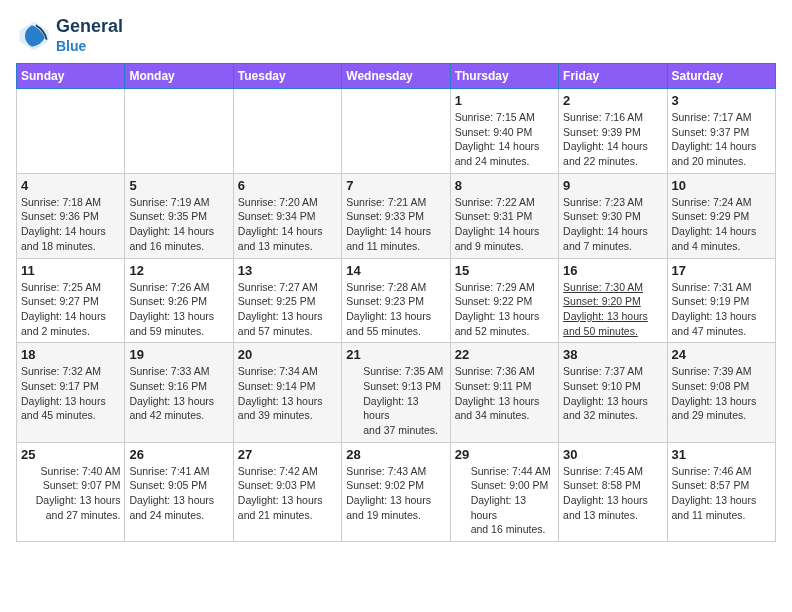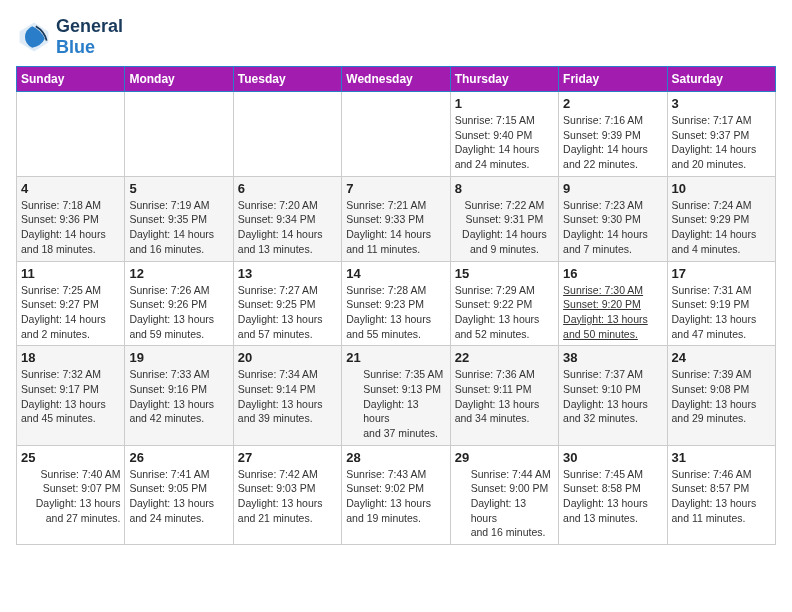--- a/index.html
+++ b/index.html
@@ -37,21 +37,21 @@
       font-size: 15px;
       color: #333;
       margin-top: 2px;
     }
     .calendar {
       width: 100%;
       border-collapse: collapse;
       font-size: 11px;
     }
     .calendar th {
-      background: #a21caf;
+      background: #8b5cf6;
       color: #fff;
       padding: 5px 4px;
       text-align: left;
       font-size: 12px;
       border: 1px solid #2a7dc9;
     }
     .calendar td {
       border: 1px solid #ccc;
       vertical-align: top;
       padding: 4px;
@@ -92,21 +92,21 @@
     <svg class="logo-icon" viewBox="0 0 40 40">
       <polygon points="20,4 36,14 36,26 20,36 4,26 4,14" fill="#2a7dc9" opacity="0.15"></polygon>
       <path d="M18 8 Q28 12 32 22 Q28 30 18 32 Q10 28 10 20 Q10 12 18 8Z" fill="#2a7dc9"></path>
       <path d="M22 8 Q32 14 34 24" stroke="#1a3a5c" stroke-width="2" fill="none"></path>
     </svg>
     <div>
       <div style="display:flex; align-items:baseline; gap:0;">
         <span style="font-size:18px; font-weight:bold; color:#1a3a5c;">General</span>
       </div>
       <div>
-        <span style="font-size:18px; font-weight:bold; color:#2a7dc9;">Blue</span>
+        <span style="font-size:14px; font-weight:bold; color:#2a7dc9;">Blue</span>
       </div>
     </div>
   </div>
 </div>
 
 <table class="calendar">
   <thead>
     <tr>
     <th>Sunday</th>
         <th>Monday</th>
@@ -169,21 +169,21 @@
         </td>
         <td>
           <span class="day-number">7</span>
           <div class="day-info" style="white-space: pre-line;">Sunrise: 7:21 AM
 Sunset: 9:33 PM
 Daylight: 14 hours
 and 11 minutes.</div>
         </td>
         <td>
           <span class="day-number">8</span>
-          <div class="day-info" style="white-space: pre-line; text-align: center;">Sunrise: 7:22 AM
+          <div class="day-info" style="white-space: pre-line;">Sunrise: 7:22 AM
 Sunset: 9:31 PM
 Daylight: 14 hours
 and 9 minutes.</div>
         </td>
         <td>
           <span class="day-number">9</span>
           <div class="day-info" style="white-space: pre-line;">Sunrise: 7:23 AM
 Sunset: 9:30 PM
 Daylight: 14 hours
 and 7 minutes.</div>

